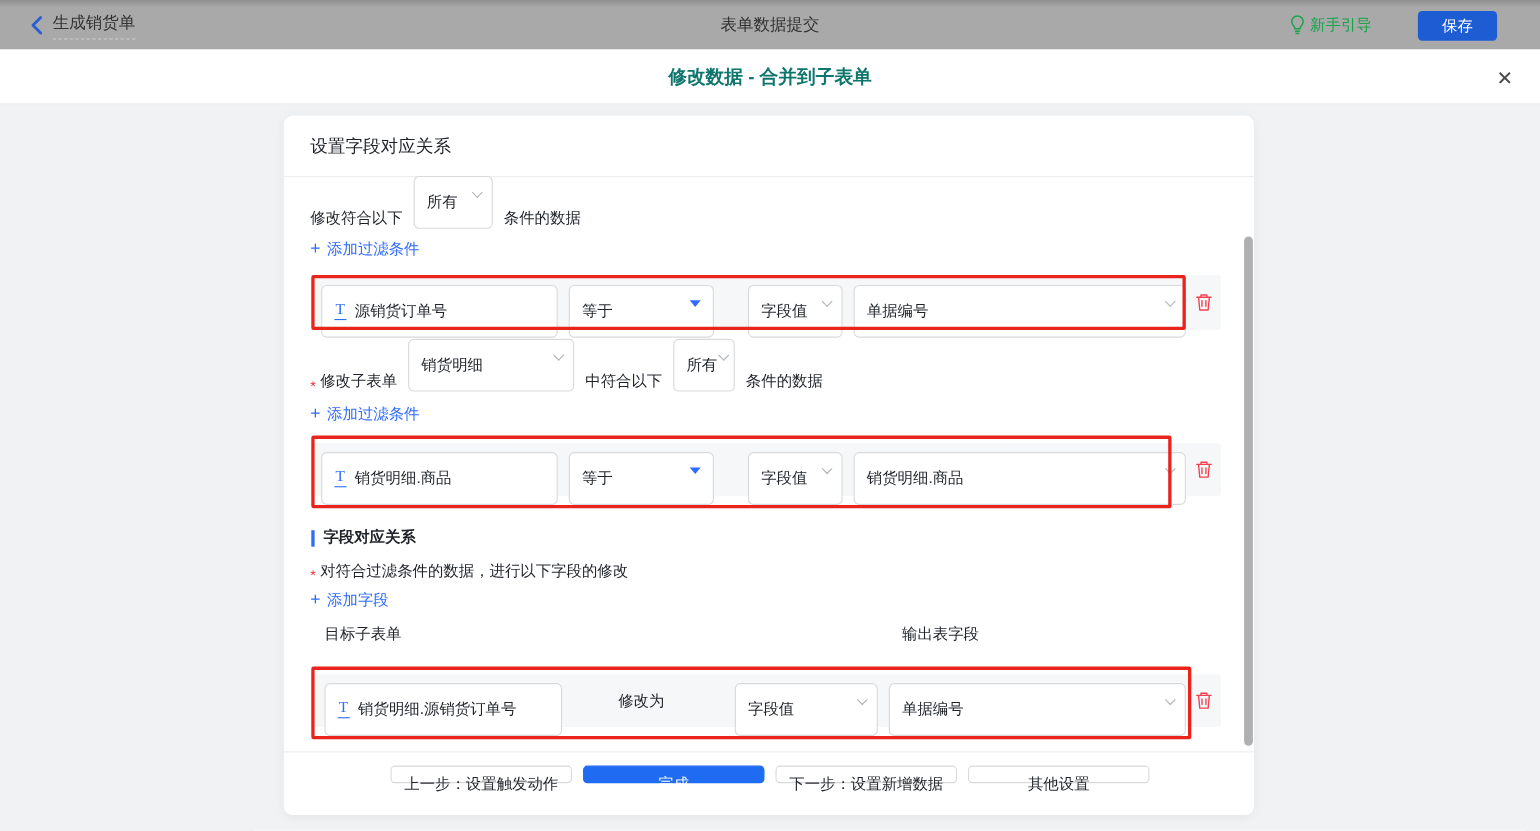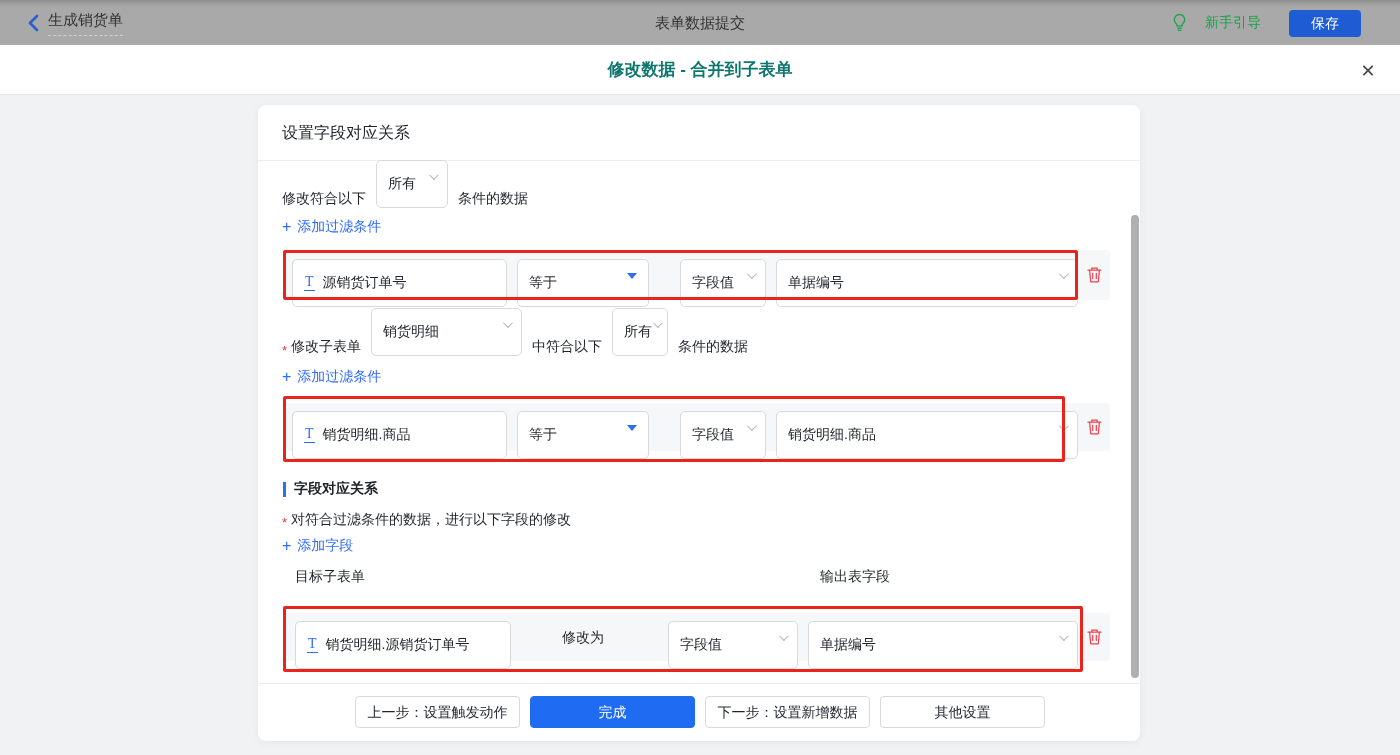--- a/index.html
+++ b/index.html
@@ -13,21 +13,21 @@
     position:absolute; left:0; top:0; width:1400px; height:45px;
     background:linear-gradient(180deg,#8f8f8f 0,#a9a9a9 15%,#a9a9a9 100%);
     display:flex; align-items:center;
   }
   .back-wrap { position:absolute; left:26px; top:0; height:45px; display:flex; align-items:center; cursor:pointer; }
   .back-label {
     position:absolute; left:48px; top:11px; color:#333; font-size:15px;
     padding-bottom:5px; border-bottom:1px dashed #cfcfcf; cursor:pointer;
   }
   .topbar-title { position:absolute; left:0; right:0; top:0; height:45px; line-height:45px; text-align:center; color:#333; font-size:15px; }
-  .guide { position:absolute; left:1172px; top:0; height:45px; display:flex; align-items:center; gap:18px; color:#19a34c; cursor:pointer; }
+  .guide { position:absolute; left:1172px; top:0; height:45px; display:flex; align-items:center; gap:4px; color:#19a34c; cursor:pointer; }
   .save-btn {
     position:absolute; left:1289px; top:10px; width:72px; height:27px;
     background:#1d5cd3; color:#fff; border:none; border-radius:4px; font-size:14px;
     font-family:inherit; cursor:pointer; line-height:27px; text-align:center;
   }
   
   .dlg-header {
     position:absolute; left:0; top:45px; width:1400px; height:50px; background:#fff;
     border-bottom:1px solid #e7e7e7;
   }
@@ -78,21 +78,21 @@
   
   .sec-h { left:25px; top:375px; display:flex; align-items:center; }
   .sec-bar { width:3px; height:15px; background:#2e6bff; margin-right:8px; }
   .sec-title { font-weight:bold; font-size:14px; color:#1f2329; }
   .desc-line { left:24px; top:405px; display:flex; align-items:center; height:20px; }
   .cols { left:37px; top:463px; width:800px; position:absolute; }
   .col-label { position:absolute; top:0; color:#1f2329; }
   
   .footer-hr { left:0; top:578px; width:882px; height:1px; background:#ededf0; }
   .fbtn {
-    position:absolute; top:591px; width:165px; height:32px; border:1px solid #d9d9d9;
+    position:absolute; top:591px; width:165px; height:16px; border:1px solid #d9d9d9;
     border-radius:4px; background:#fff; color:#1f2329; font-size:14px; font-family:inherit;
     cursor:pointer; line-height:30px; text-align:center;
   }
   .fbtn.primary { background:#1f6bf2; border-color:#1f6bf2; color:#fff; }
   .scroll-thumb { position:absolute; left:1131px; top:215px; width:8px; height:463px; background:#b0b0b0; border-radius:4px; cursor:pointer; }
 </style>
 </head>
 <body>
 
 <div class="topbar">

